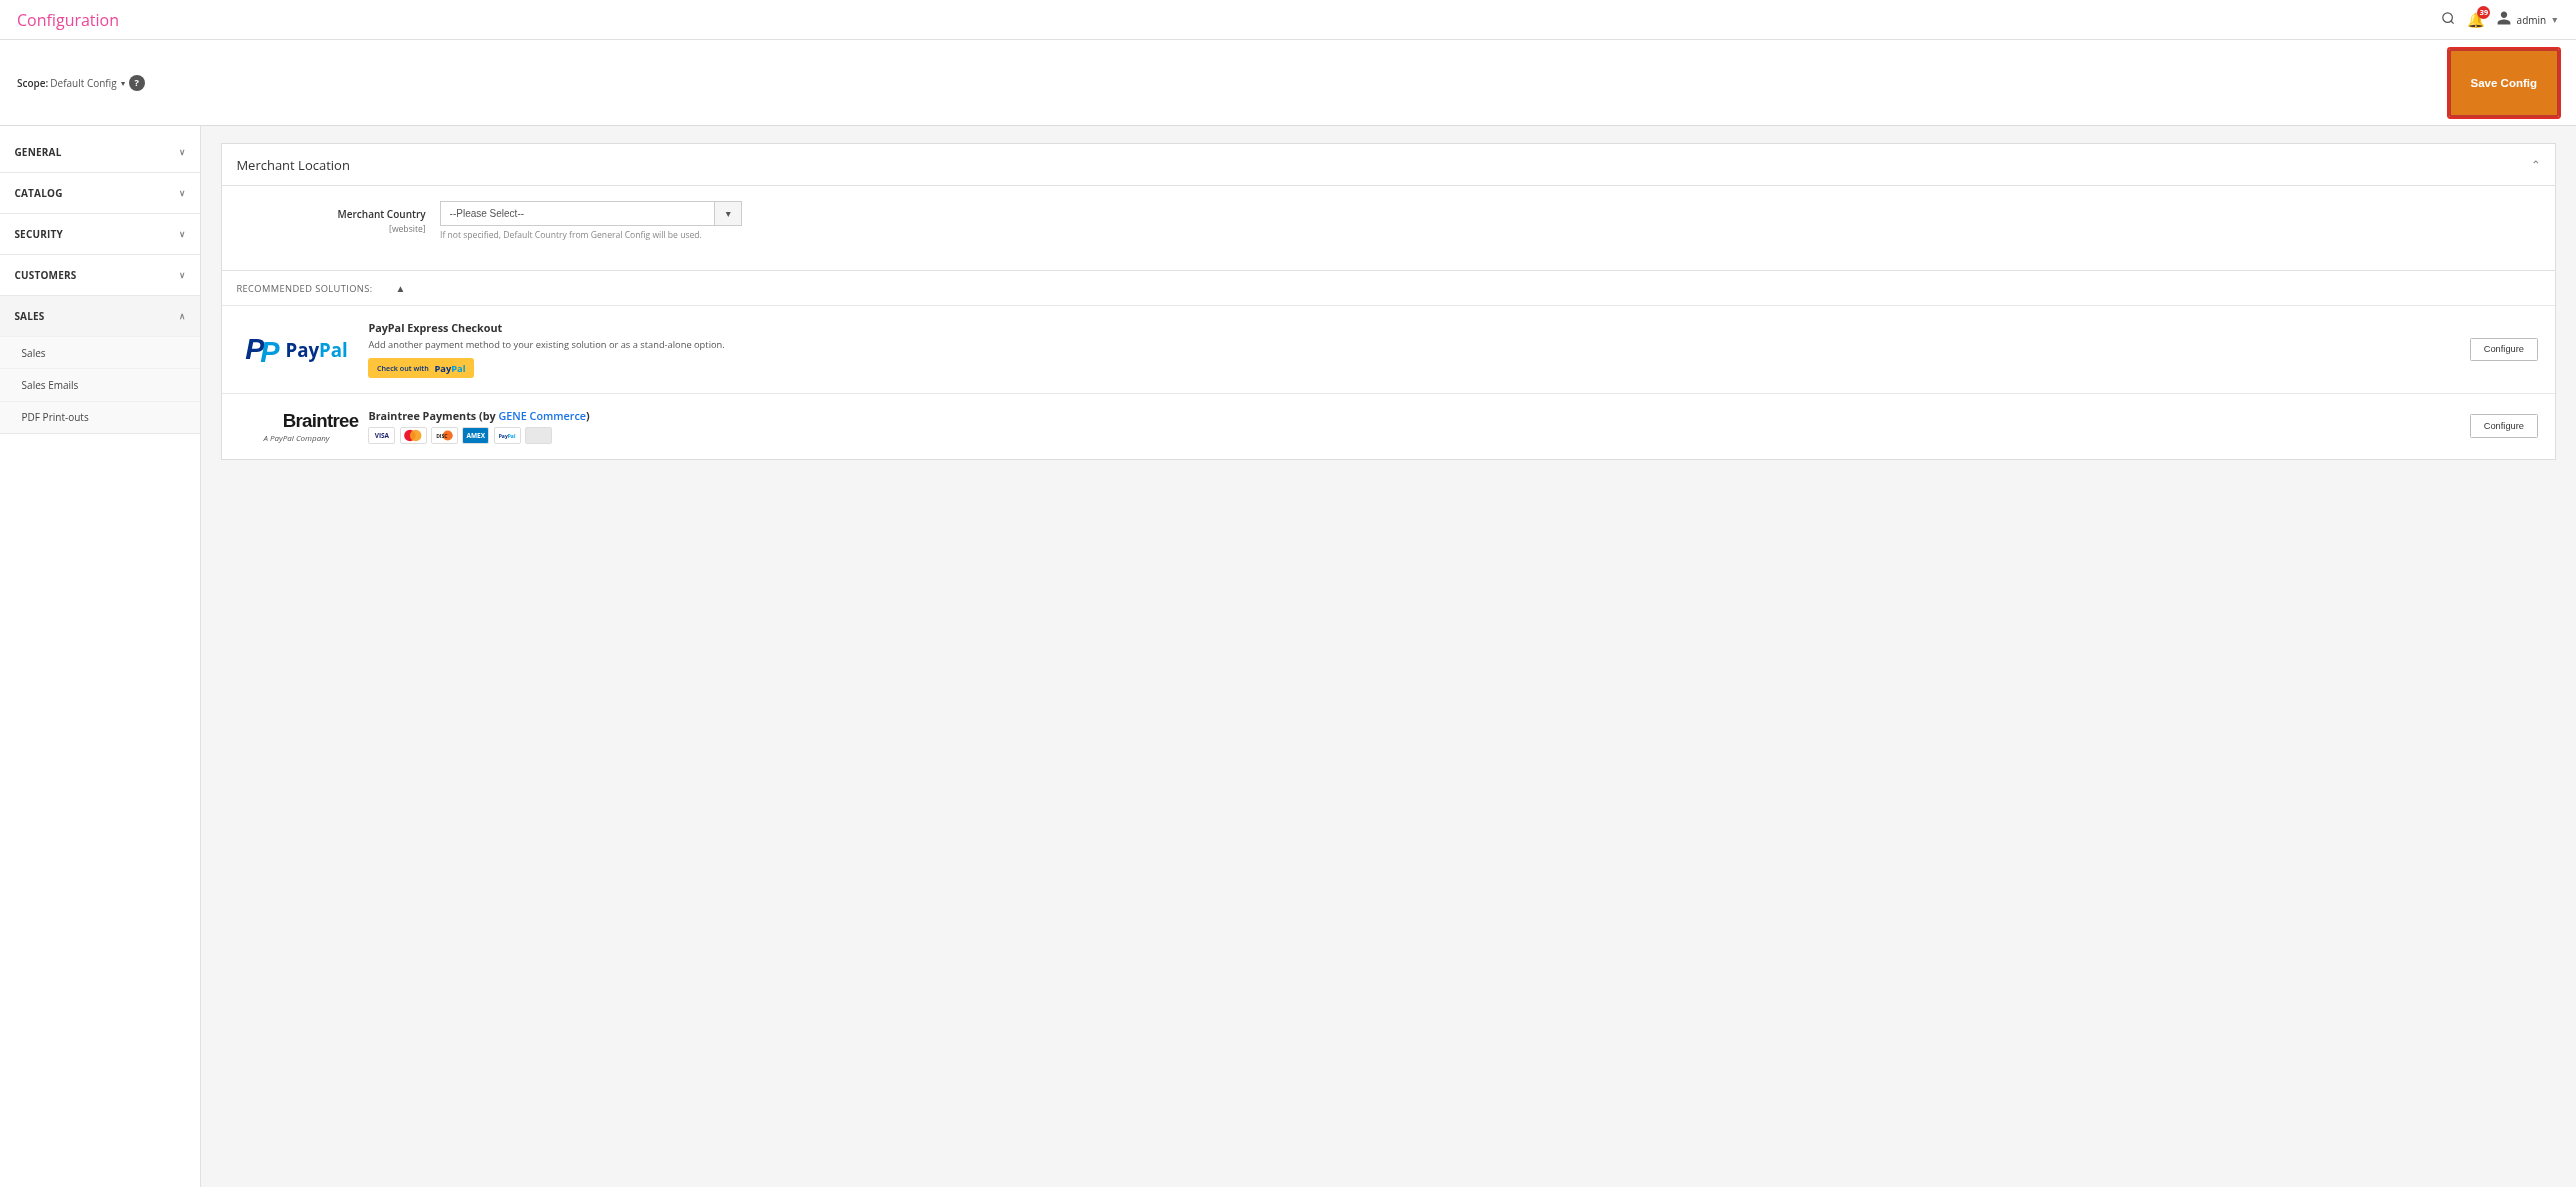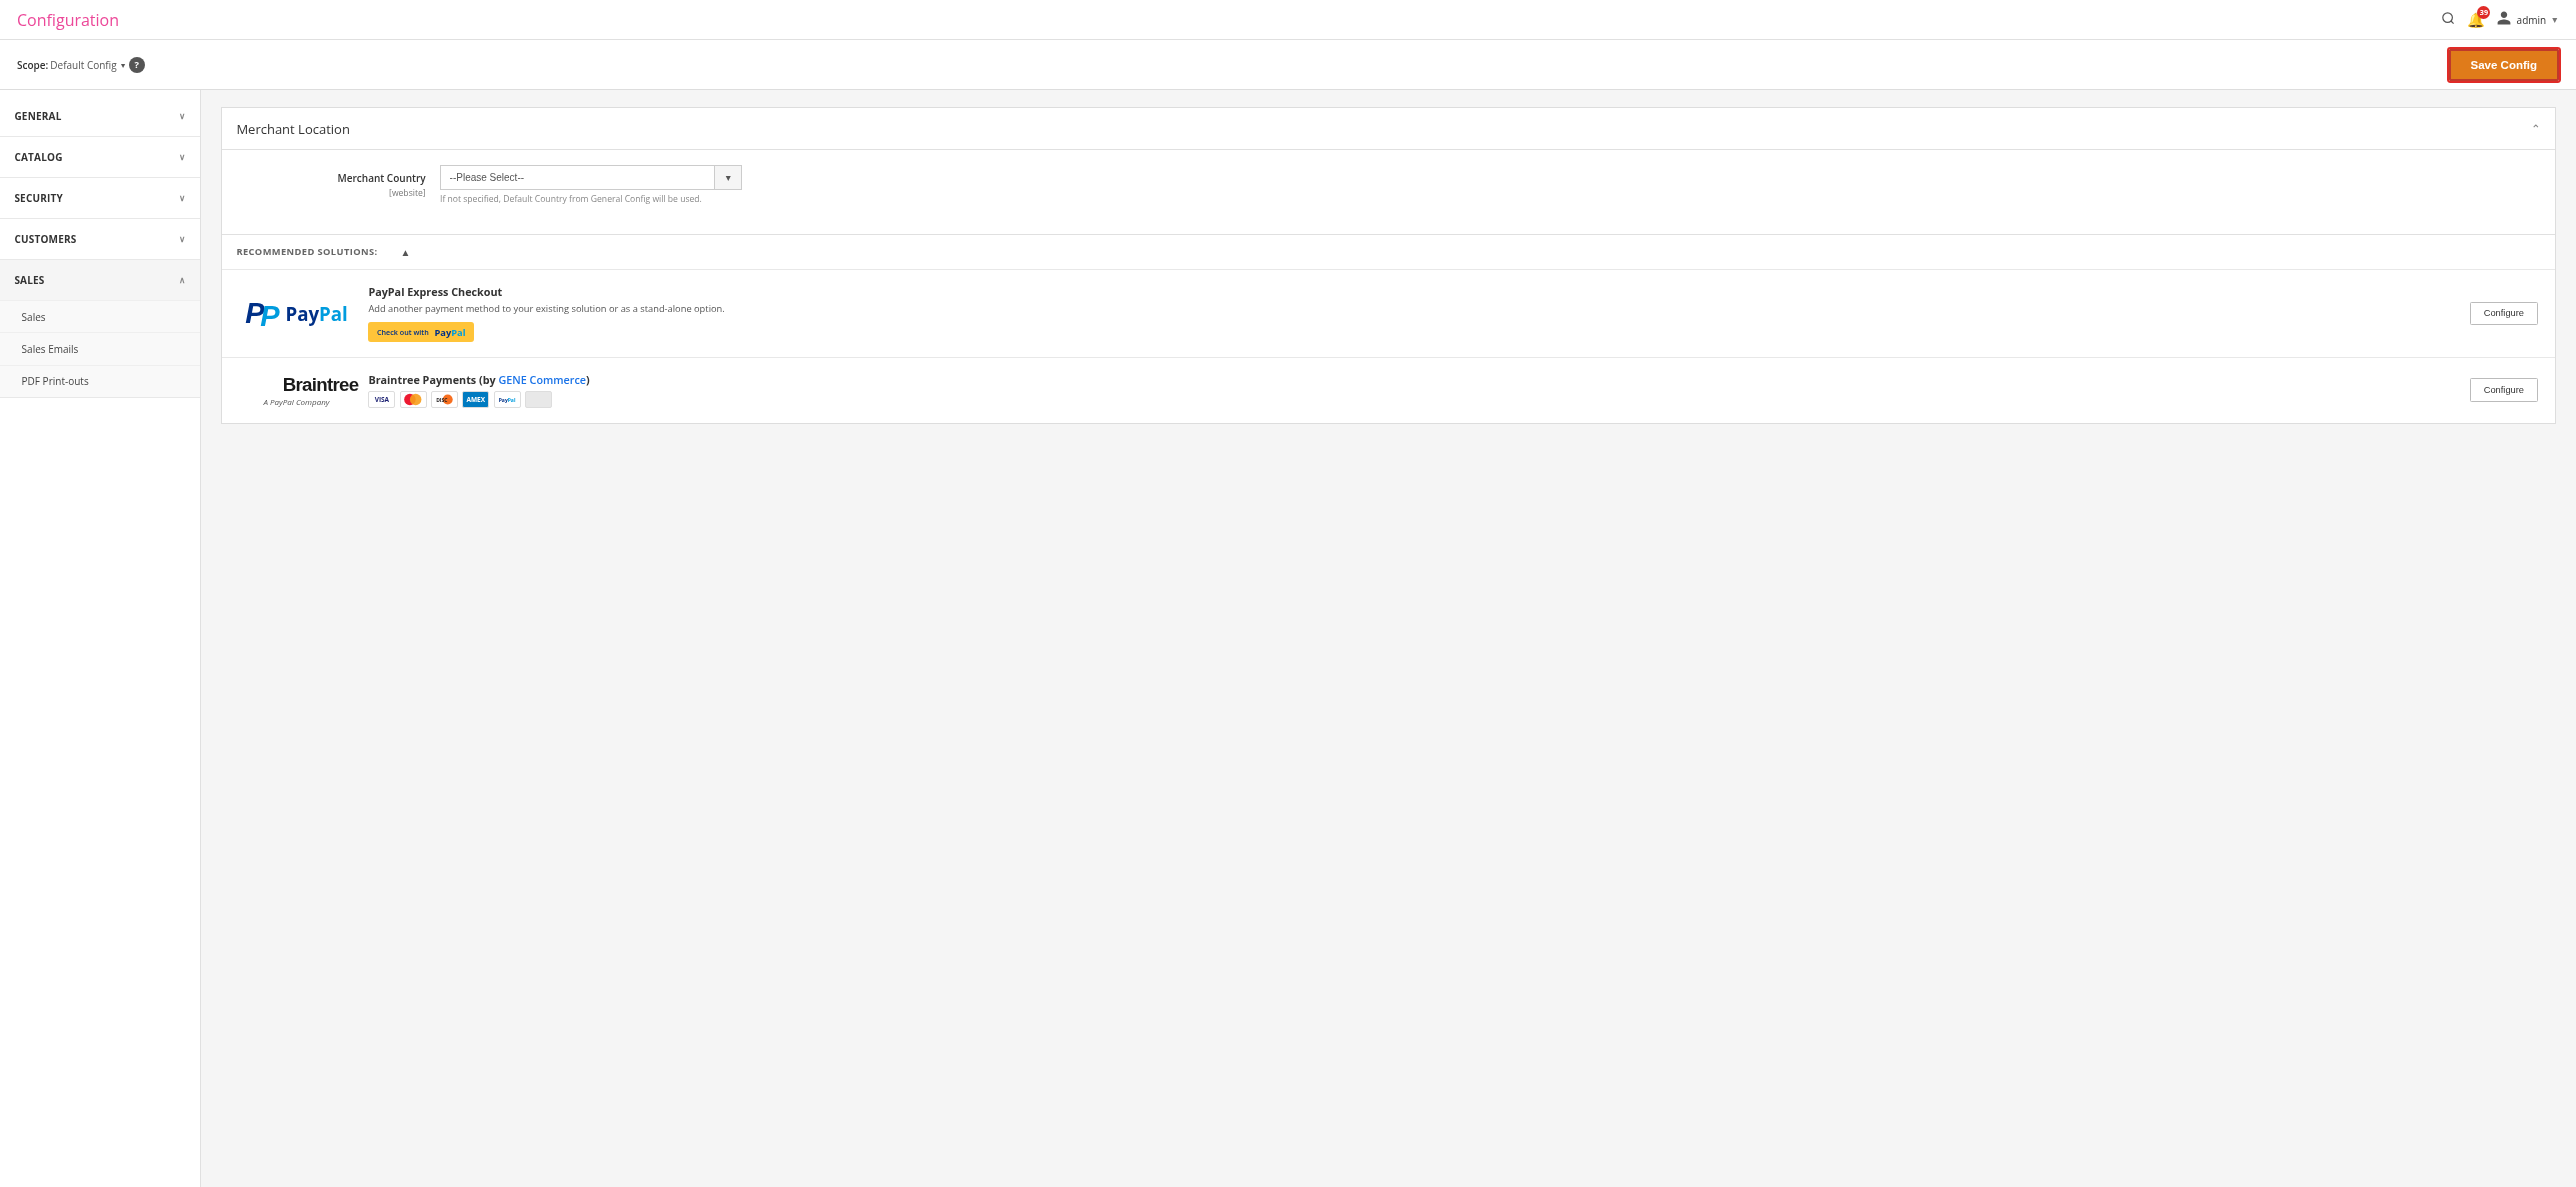--- a/index.html
+++ b/index.html
@@ -118,21 +118,21 @@
       align-items: center;
       justify-content: center;
       font-size: 9.3px;
       font-weight: bold;
       cursor: pointer;
     }
     .save-config-btn {
       background: #e07b1a;
       color: #fff;
       border: 2.2px solid #c0392b;
-      padding: 8px 20px;
+      padding: 26px 20px;
       font-size: 11.5px;
       font-weight: 600;
       cursor: pointer;
       border-radius: 1.4px;
       outline: 2.2px solid #e02b27;
     }
 
     
     .main-layout {
       display: flex;
@@ -269,26 +269,26 @@
     .form-hint {
       font-size: 8.6px;
       color: #888;
       margin-top: 2.9px;
     }
 
     
     .rec-solutions-header {
       padding: 10px 14.4px;
       font-size: 9.3px;
-      font-weight: 700;
+      font-weight: 400;
       color: #666;
       letter-spacing: 0.4px;
       border-top: 0.7px solid #e0e0e0;
       display: flex;
-      align-items: flex-start;
+      align-items: flex-end;
       gap: 23px;
     }
     .rec-arrow {
       font-size: 10px;
       color: #555;
     }
 
     
     .payment-row {
       display: flex;

